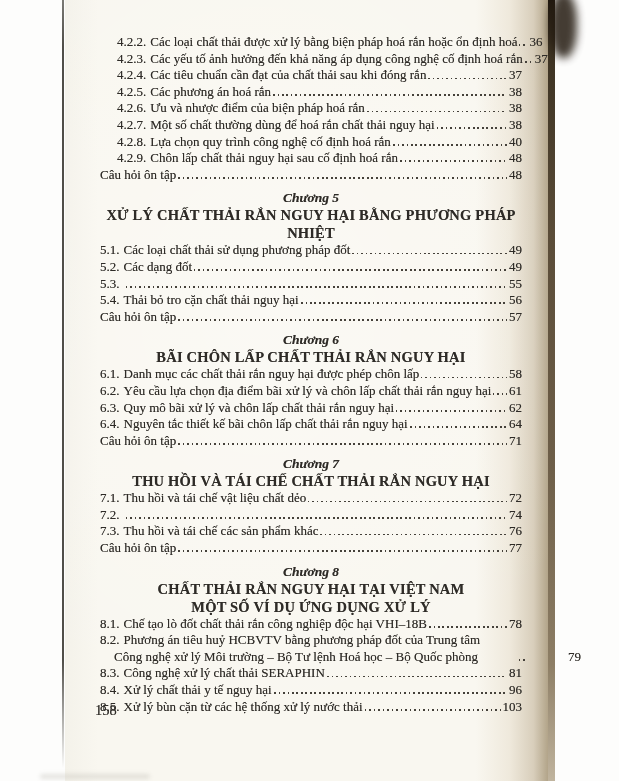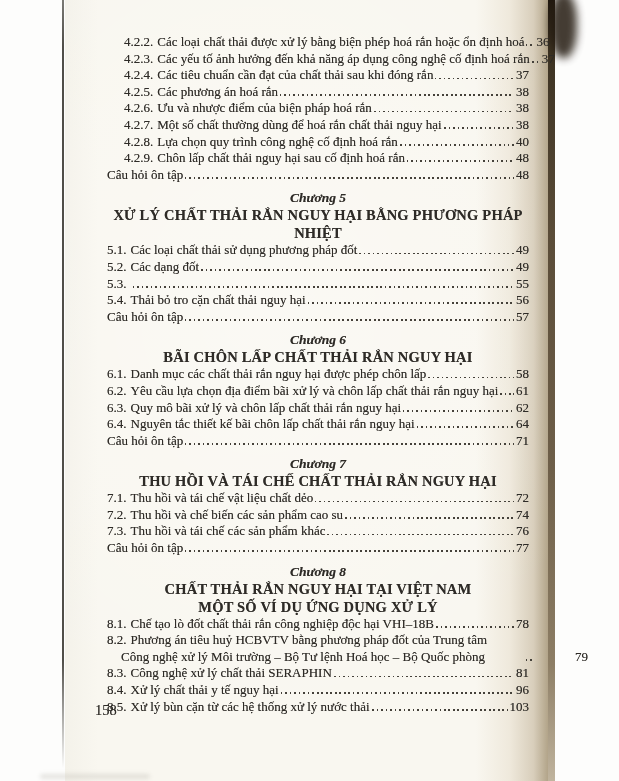--- a/index.html
+++ b/index.html
@@ -25,21 +25,21 @@
   }
   .left-line{
     position:absolute;left:62px;top:0;width:2px;height:768px;
     background:linear-gradient(to bottom,#7b7a75,#504e48 6%,#504e48 86%,rgba(80,78,72,0) 100%);
   }
   .bottom-smudge{
     position:absolute;left:40px;top:774px;width:110px;height:5px;
     background:#b9b6ae;opacity:.35;filter:blur(2px);border-radius:3px;
   }
   .toc{
-    position:absolute;left:107px;top:34px;width:422px;
+    position:absolute;left:100px;top:34px;width:422px;
     color:#2e2b27;font-size:13px;line-height:16.6px;
     text-shadow:0 0 0.6px rgba(46,43,39,.55);
   }
   .row{display:flex;align-items:baseline;}
   .row.indent{margin-left:17px;}
   .row.cont{margin-left:14px;gap:39px;}
   .num{flex:none;margin-right:4px;white-space:pre;}
   .txt{flex:0 1 auto;white-space:nowrap;}
   .dots{
     flex:1 1 8px;min-width:8px;height:1.7px;margin:0 2px;
@@ -63,21 +63,21 @@
 
 <div class="paper"></div>
 <div class="left-line"></div>
 <div class="spine-right"></div>
 <div class="corner-shadow"></div>
 <div class="bottom-smudge"></div>
 
 <div class="toc">
     <div class="row indent">
       <span class="num">4.2.2.</span>
-      <span class="txt">Các loại chất thải được xử lý bằng biện phép hoá rắn hoặc ổn định hoá</span>
+      <span class="txt">Các loại chất thải được xử lý bằng biện pháp hoá rắn hoặc ổn định hoá</span>
       <span class="dots"></span>
       <span class="pg">36</span>
     </div>
     <div class="row indent">
       <span class="num">4.2.3.</span>
       <span class="txt">Các yếu tố ảnh hưởng đến khả năng áp dụng công nghệ cố định hoá rắn</span>
       <span class="dots"></span>
       <span class="pg">37</span>
     </div>
     <div class="row indent">
@@ -185,21 +185,20 @@
     <div class="chapter-label">Chương 7</div>
     <div class="chapter-title">THU HỒI VÀ TÁI CHẾ CHẤT THẢI RẮN NGUY HẠI</div>
     <div class="row">
       <span class="num">7.1.</span>
       <span class="txt">Thu hồi và tái chế vật liệu chất dẻo</span>
       <span class="dots"></span>
       <span class="pg">72</span>
     </div>
     <div class="row">
       <span class="num">7.2.</span>
-      <span class="txt">Thu hồi và chế biến các sản phẩm cao su</span>
       <span class="dots"></span>
       <span class="pg">74</span>
     </div>
     <div class="row">
       <span class="num">7.3.</span>
       <span class="txt">Thu hồi và tái chế các sản phẩm khác</span>
       <span class="dots"></span>
       <span class="pg">76</span>
     </div>
     <div class="row">

